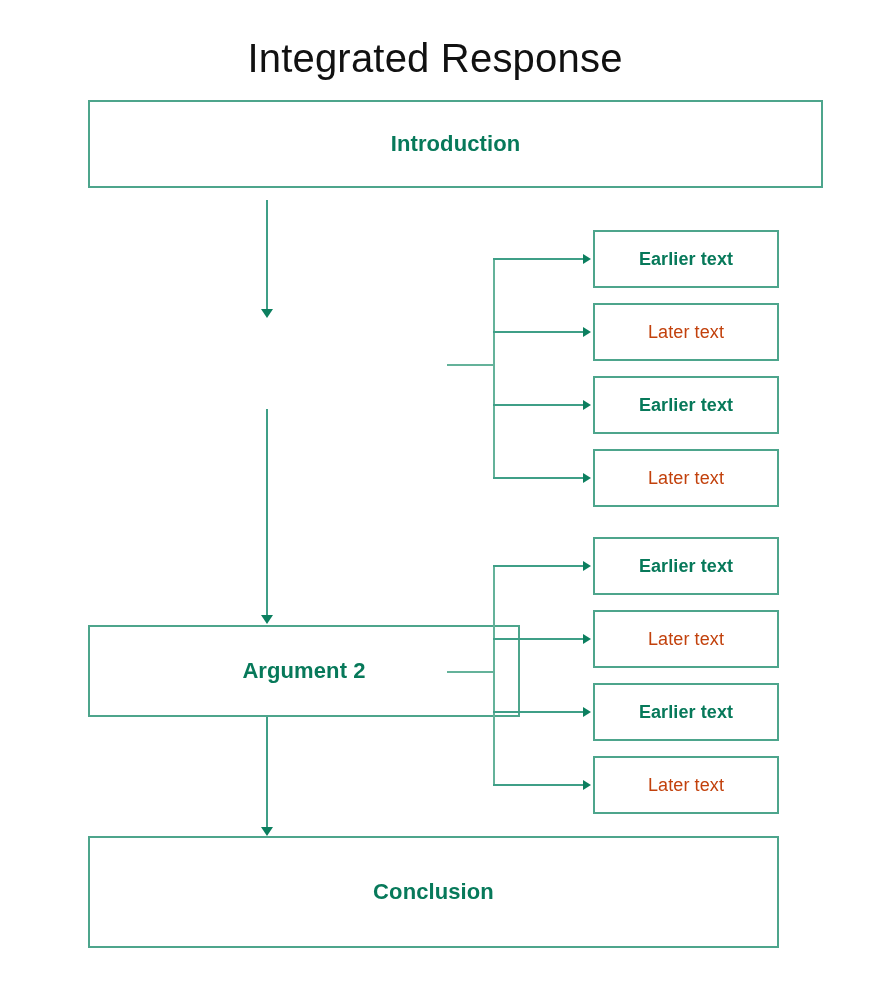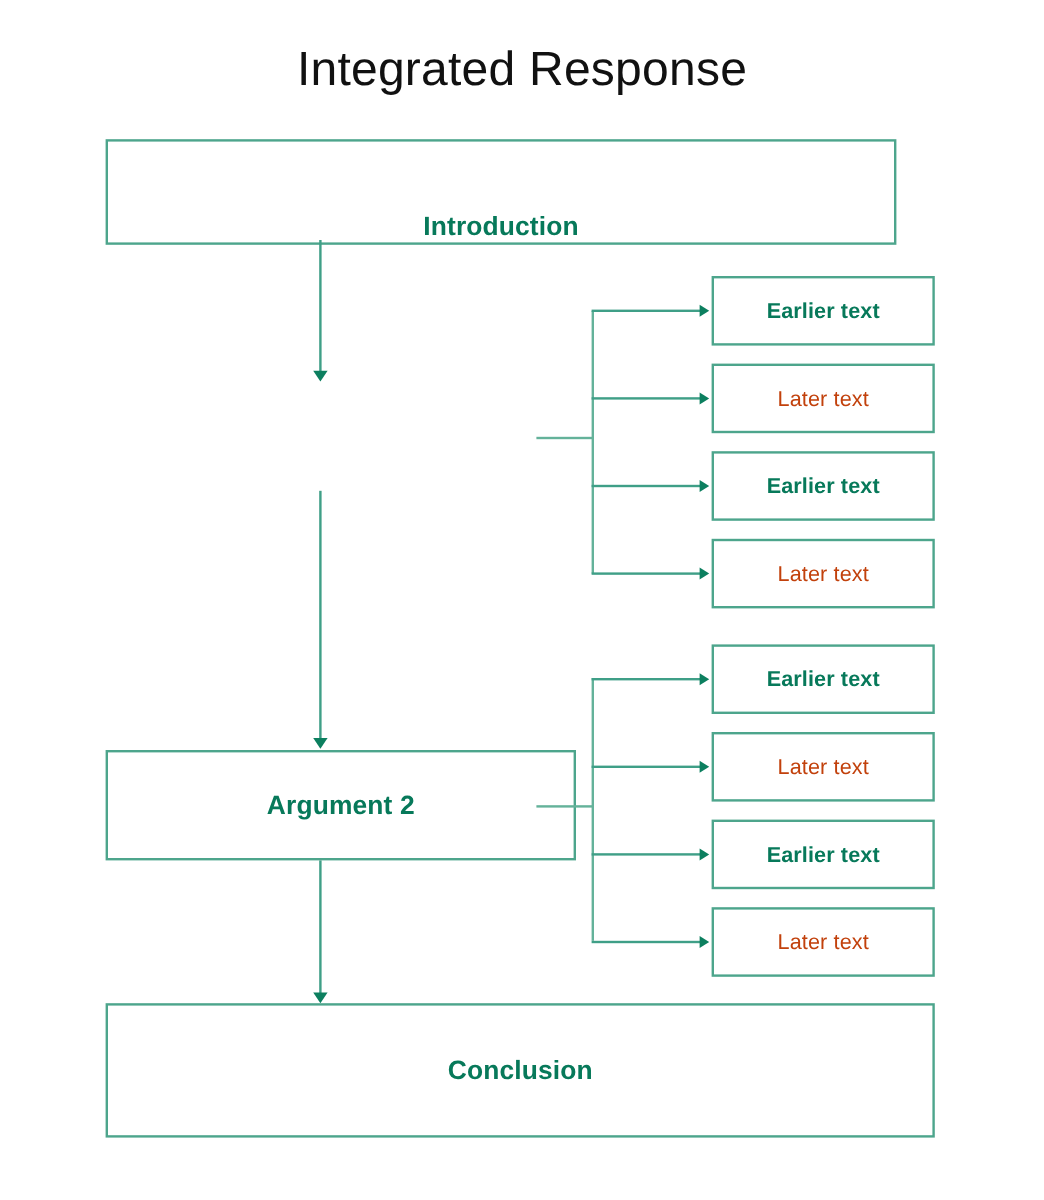--- a/index.html
+++ b/index.html
@@ -120,21 +120,21 @@
     white-space: nowrap;
   }
 </style>
 </head>
 <body>
 
 <div id="canvas">
 
   <div class="title">Integrated Response</div>
 
-  <div class="box major" style="left:88px; top:116px; width:659px; height:88px;align-items:flex-end;">
+  <div class="box major" style="left:88px; top:100px; width:735px; height:88px;">
     <span class="box-label">Introduction</span>
   </div>
 
   <div class="vline" style="left:266px; top:200px; height:111px;"></div>
   <div class="arrow-down" style="left:261px; top:309px;"></div>
 
 
   <div class="hline trunk" style="left:447px; top:364px; width:48px;"></div>
   <div class="vline trunk" style="left:493px; top:259px; height:219px;"></div>
 
@@ -162,21 +162,21 @@
     <span class="box-label">Earlier text</span>
   </div>
 
   <div class="box leaf later" style="left:593px; top:449px; width:186px; height:58px;">
     <span class="box-label">Later text</span>
   </div>
 
   <div class="vline" style="left:266px; top:409px; height:208px;"></div>
   <div class="arrow-down" style="left:261px; top:615px;"></div>
 
-  <div class="box major" style="left:88px; top:625px; width:392px; height:92px;">
+  <div class="box major" style="left:88px; top:625px; width:432px; height:92px;">
     <span class="box-label">Argument 2</span>
   </div>
 
   <div class="hline trunk" style="left:447px; top:671px; width:48px;"></div>
   <div class="vline trunk" style="left:493px; top:565px; height:219px;"></div>
 
   <div class="hline" style="left:493px; top:565px; width:92px;"></div>
   <div class="arrow-right" style="left:583px; top:561px;"></div>
 
   <div class="hline" style="left:493px; top:638px; width:92px;"></div>

